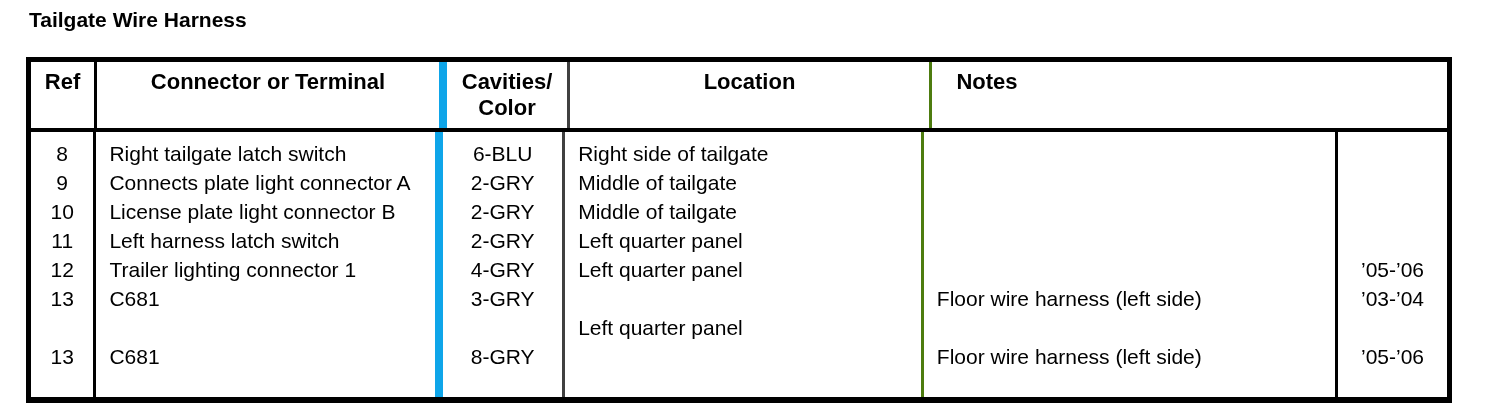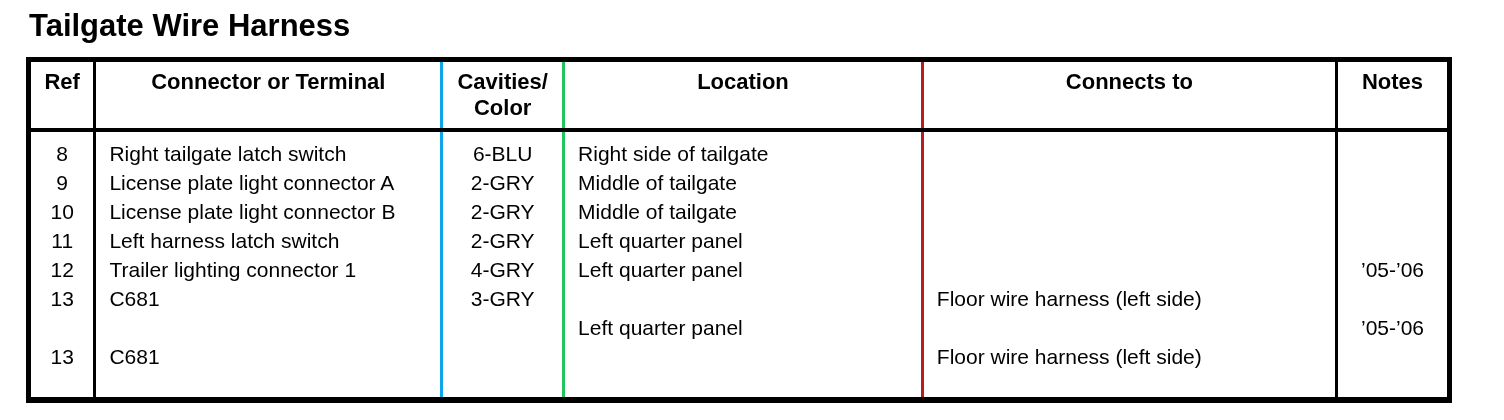--- a/index.html
+++ b/index.html
@@ -15,21 +15,21 @@
   .page {
     position: relative;
     width: 1504px;
     height: 420px;
   }
   .page-title {
     position: absolute;
     left: 29px;
     top: 8px;
     margin: 0;
-    font-size: 31px;
+    font-size: 21px;
     font-weight: bold;
     letter-spacing: 0px;
     white-space: nowrap;
   }
   .tbl {
     position: absolute;
     left: 26px;
     top: 57px;
     width: 1426px;
     height: 346px;
@@ -63,23 +63,23 @@
     height: 100%;
   }
   .line {
     height: 29px;
     line-height: 29px;
     white-space: nowrap;
     overflow: visible;
   }
   
   .col-ref         { width: 66px;  border-right: 3px solid #000; text-align: center; }
-  .col-connector   { width: 350px; border-right: 3px solid #0ea5e9; text-align: left; }
-  .col-cavities    { width: 123px; border-right: 3px solid #22c55e; text-align: center; }
-  .col-location    { width: 362px; border-right: 3px solid #b91c1c; text-align: left; }
+  .col-connector   { width: 350px; border-right: 8px solid #0ea5e9; text-align: left; }
+  .col-cavities    { width: 123px; border-right: 3px solid #404040; text-align: center; }
+  .col-location    { width: 362px; border-right: 3px solid #4d7c0f; text-align: left; }
   .col-connects_to { width: 418px; border-right: 3px solid #000; text-align: left; }
   .col-notes       { width: 110px; text-align: center; }
   .tbody .col-connector,
   .tbody .col-location,
   .tbody .col-connects_to { padding-left: 13px; }
   
   .thead .col-connector,
   .thead .col-location,
   .thead .col-connects_to { text-align: center; padding-left: 0; }
 </style>
@@ -97,56 +97,54 @@
         <div class="col-connector">
           <div>Connector or Terminal</div>
         </div>
         <div class="col-cavities">
           <div>Cavities/</div>
           <div>Color</div>
         </div>
         <div class="col-location">
           <div>Location</div>
         </div>
-        <div class="col-connects_to">
-          <div>Connects to</div>
-        </div>
         <div class="col-notes">
           <div>Notes</div>
         </div>
       </div>
     <div class="tbody">
         <div class="col-ref">
           <div class="line">8</div>
           <div class="line">9</div>
           <div class="line">10</div>
           <div class="line">11</div>
           <div class="line">12</div>
           <div class="line">13</div>
           <div class="line"></div>
           <div class="line">13</div>
         </div>
         <div class="col-connector">
           <div class="line">Right tailgate latch switch</div>
-          <div class="line">License plate light connector A</div>
+          <div class="line">Connects plate light connector A</div>
           <div class="line">License plate light connector B</div>
           <div class="line">Left harness latch switch</div>
           <div class="line">Trailer lighting connector 1</div>
           <div class="line">C681</div>
           <div class="line"></div>
           <div class="line">C681</div>
         </div>
         <div class="col-cavities">
           <div class="line">6-BLU</div>
           <div class="line">2-GRY</div>
           <div class="line">2-GRY</div>
           <div class="line">2-GRY</div>
           <div class="line">4-GRY</div>
           <div class="line">3-GRY</div>
           <div class="line"></div>
+          <div class="line">8-GRY</div>
         </div>
         <div class="col-location">
           <div class="line">Right side of tailgate</div>
           <div class="line">Middle of tailgate</div>
           <div class="line">Middle of tailgate</div>
           <div class="line">Left quarter panel</div>
           <div class="line">Left quarter panel</div>
           <div class="line"></div>
           <div class="line">Left quarter panel</div>
         </div>
@@ -159,18 +157,19 @@
           <div class="line">Floor wire harness (left side)</div>
           <div class="line"></div>
           <div class="line">Floor wire harness (left side)</div>
         </div>
         <div class="col-notes">
           <div class="line"></div>
           <div class="line"></div>
           <div class="line"></div>
           <div class="line"></div>
           <div class="line">’05-’06</div>
+          <div class="line">’03-’04</div>
           <div class="line"></div>
           <div class="line">’05-’06</div>
         </div>
       </div>
   </div>
 </div>
 
 </body></html>

